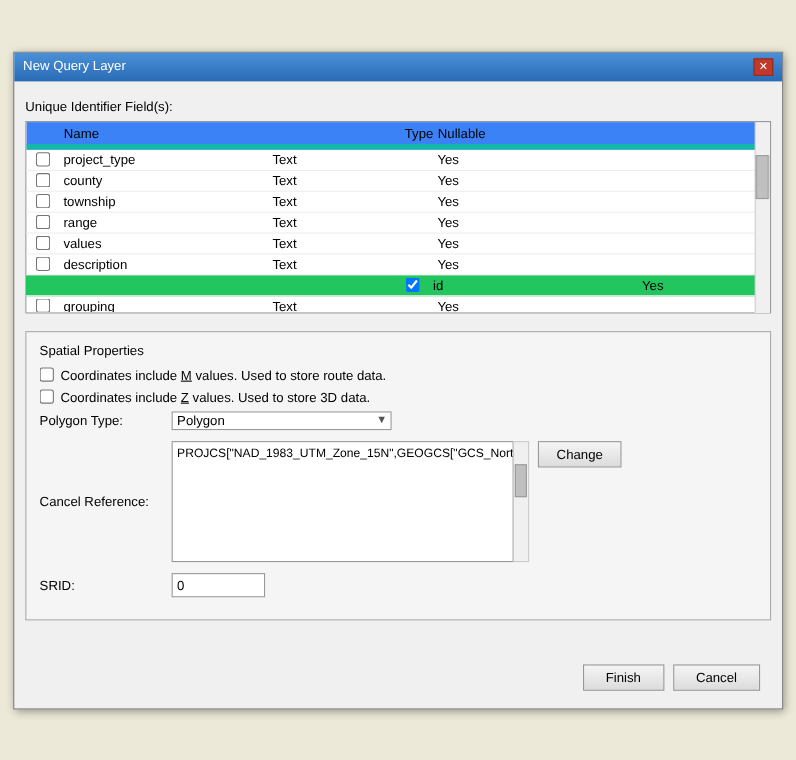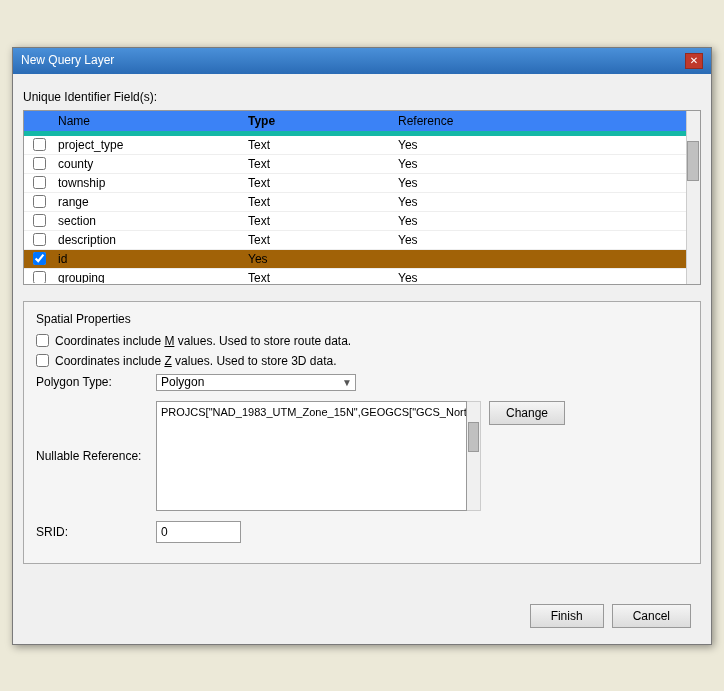--- a/index.html
+++ b/index.html
@@ -58,30 +58,30 @@
       margin-bottom: 16px;
     }
     .table-header {
       display: flex;
       background: #3b82f6;
       border-bottom: 5px solid #14b8a6;
       padding: 3px 0;
     }
     .th-check { width: 30px; flex-shrink: 0; }
     .th-name { width: 190px; flex-shrink: 0; padding-left: 4px; font-weight: normal; }
-    .th-type { width: 150px; flex-shrink: 0; padding-left: 4px; font-weight: bold; }
+    .th-type { width: 150px; flex-shrink: 0; padding-left: 4px; font-weight: normal; text-align: right; }
     .th-nullable { width: 120px; flex-shrink: 0; padding-left: 4px; font-weight: normal; }
     .table-rows { overflow-y: auto; height: calc(100% - 26px); }
     .table-row {
       display: flex;
       align-items: center;
       padding: 2px 0;
       border-bottom: 1px solid #eee;
     }
-    .table-row.checked { background: #a16207; }
+    .table-row.checked { background: #22c55e; justify-content: flex-end; }
     .td-check {
       width: 30px;
       flex-shrink: 0;
       display: flex;
       align-items: center;
       justify-content: center;
     }
     .td-check input[type=checkbox] { margin: 0; }
     .td-name { width: 190px; flex-shrink: 0; padding-left: 4px; }
     .td-type { width: 150px; flex-shrink: 0; padding-left: 4px; }
@@ -240,21 +240,21 @@
   </div>
 
   <div class="dialog-body">
     <div class="section-label">Unique Identifier Field(s):</div>
 
     <div class="table-container">
       <div class="table-header">
         <div class="th-check"></div>
         <div class="th-name">Name</div>
         <div class="th-type">Type</div>
-        <div class="th-nullable">Reference</div>
+        <div class="th-nullable">Nullable</div>
       </div>
       <div class="table-rows" id="table-rows">
           <div class="table-row">
       <div class="td-check">
         <input type="checkbox" style="">
       </div>
       <div class="td-name">project_type</div>
       <div class="td-type">Text</div>
       <div class="td-nullable">Yes</div>
     </div>
@@ -279,21 +279,21 @@
         <input type="checkbox" style="">
       </div>
       <div class="td-name">range</div>
       <div class="td-type">Text</div>
       <div class="td-nullable">Yes</div>
     </div>
           <div class="table-row">
       <div class="td-check">
         <input type="checkbox" style="">
       </div>
-      <div class="td-name">section</div>
+      <div class="td-name">values</div>
       <div class="td-type">Text</div>
       <div class="td-nullable">Yes</div>
     </div>
           <div class="table-row">
       <div class="td-check">
         <input type="checkbox" style="">
       </div>
       <div class="td-name">description</div>
       <div class="td-type">Text</div>
       <div class="td-nullable">Yes</div>
@@ -338,21 +338,21 @@
             <option>Polygon</option>
             <option>Point</option>
             <option>Multipoint</option>
             <option>Polyline</option>
             <option>MultiPatch</option>
           </select>
         </div>
       </div>
 
       <div class="form-row">
-        <div class="form-label">Nullable Reference:</div>
+        <div class="form-label">Cancel Reference:</div>
         <div class="spatial-ref-wrapper">
           <div class="spatial-ref-scroll">
             <div class="spatial-ref-content">PROJCS["NAD_1983_UTM_Zone_15N",GEOGCS["GCS_North_American_1983",DATUM["D_North_American_1983",SPHEROID["GRS_1980",6378137.0,298.257222101]],PRIMEM["Greenwich",0.0],UNIT["Degree",0.0174532925199433]],PROJECTION["Transverse_Mercator"],PARAMETER</div>
             <div class="spatial-scroll-track">
               <div class="spatial-scroll-thumb"></div>
             </div>
           </div>
           <button class="change-button">Change</button>
         </div>
       </div>

